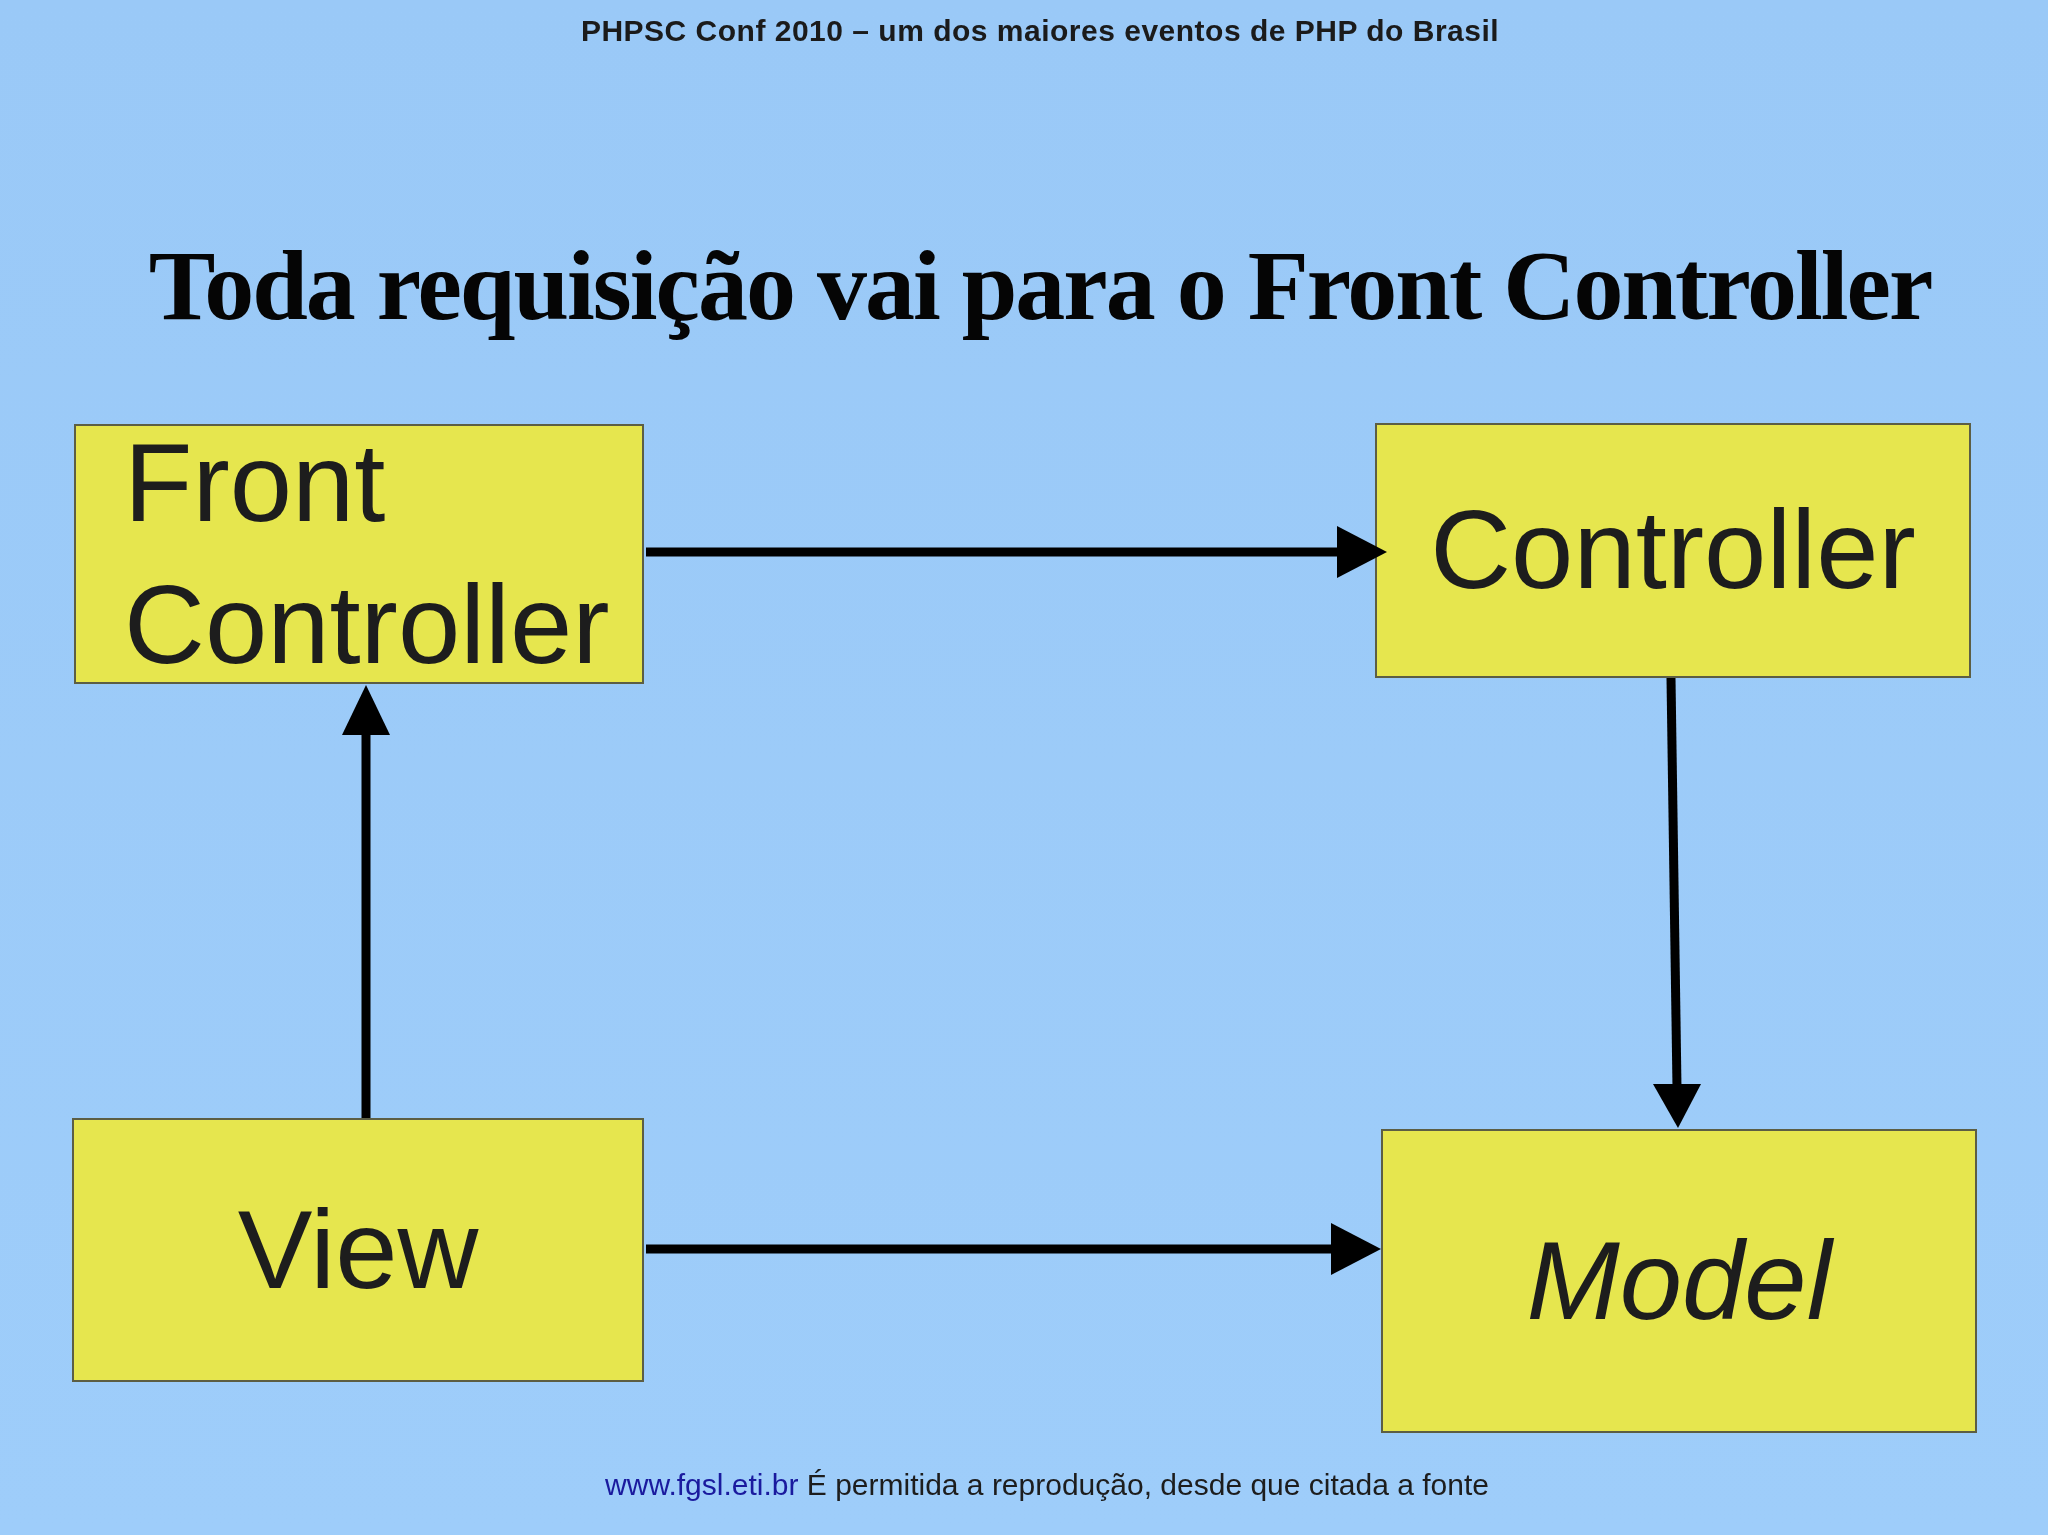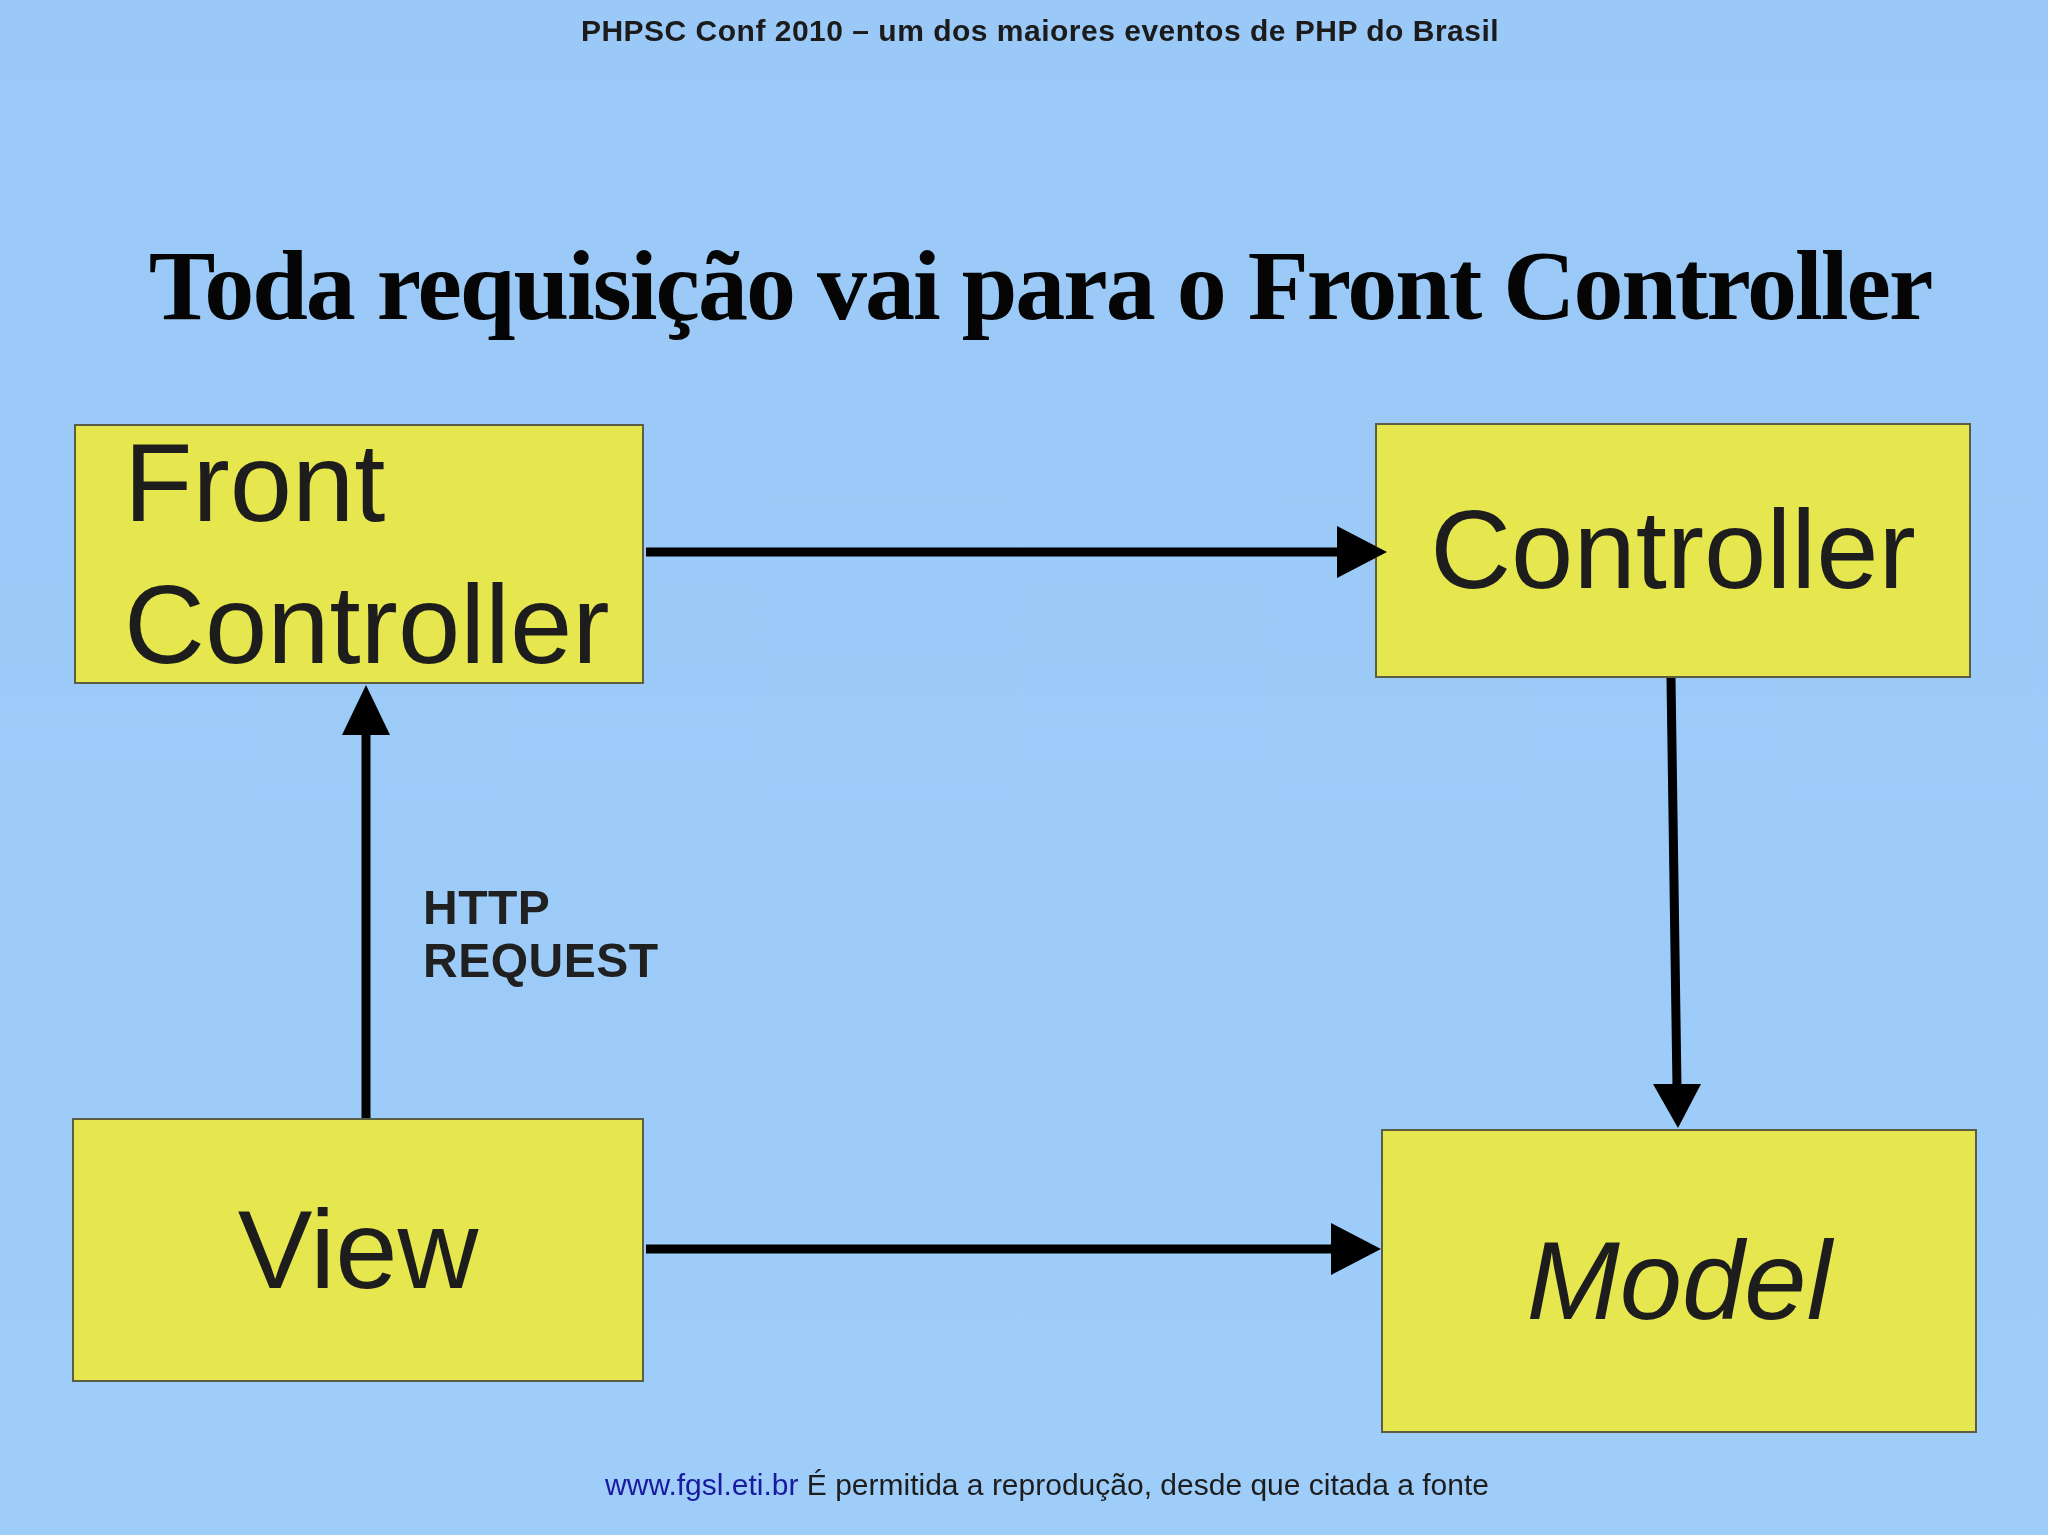--- a/index.html
+++ b/index.html
@@ -130,20 +130,19 @@
     <g>
       <line x1="1671" y1="678" x2="1677" y2="1088" stroke="#000" stroke-width="9"></line>
       <polygon points="1678,1128 1653,1084 1701,1084" fill="#000"></polygon>
     </g>
     <g>
       <line x1="646" y1="1249" x2="1335" y2="1249" stroke="#000" stroke-width="9"></line>
       <polygon points="1381,1249 1331,1223 1331,1275" fill="#000"></polygon>
     </g>
   </svg>
 
-  <div class="http-label">HTTP REQUEST</div>
 
   <div class="footer">
     <span class="footer-link">www.fgsl.eti.br</span>
     <span class="footer-text">É permitida a reprodução, desde que citada a fonte</span>
   </div>
 
 </div>
 
 </body></html>

